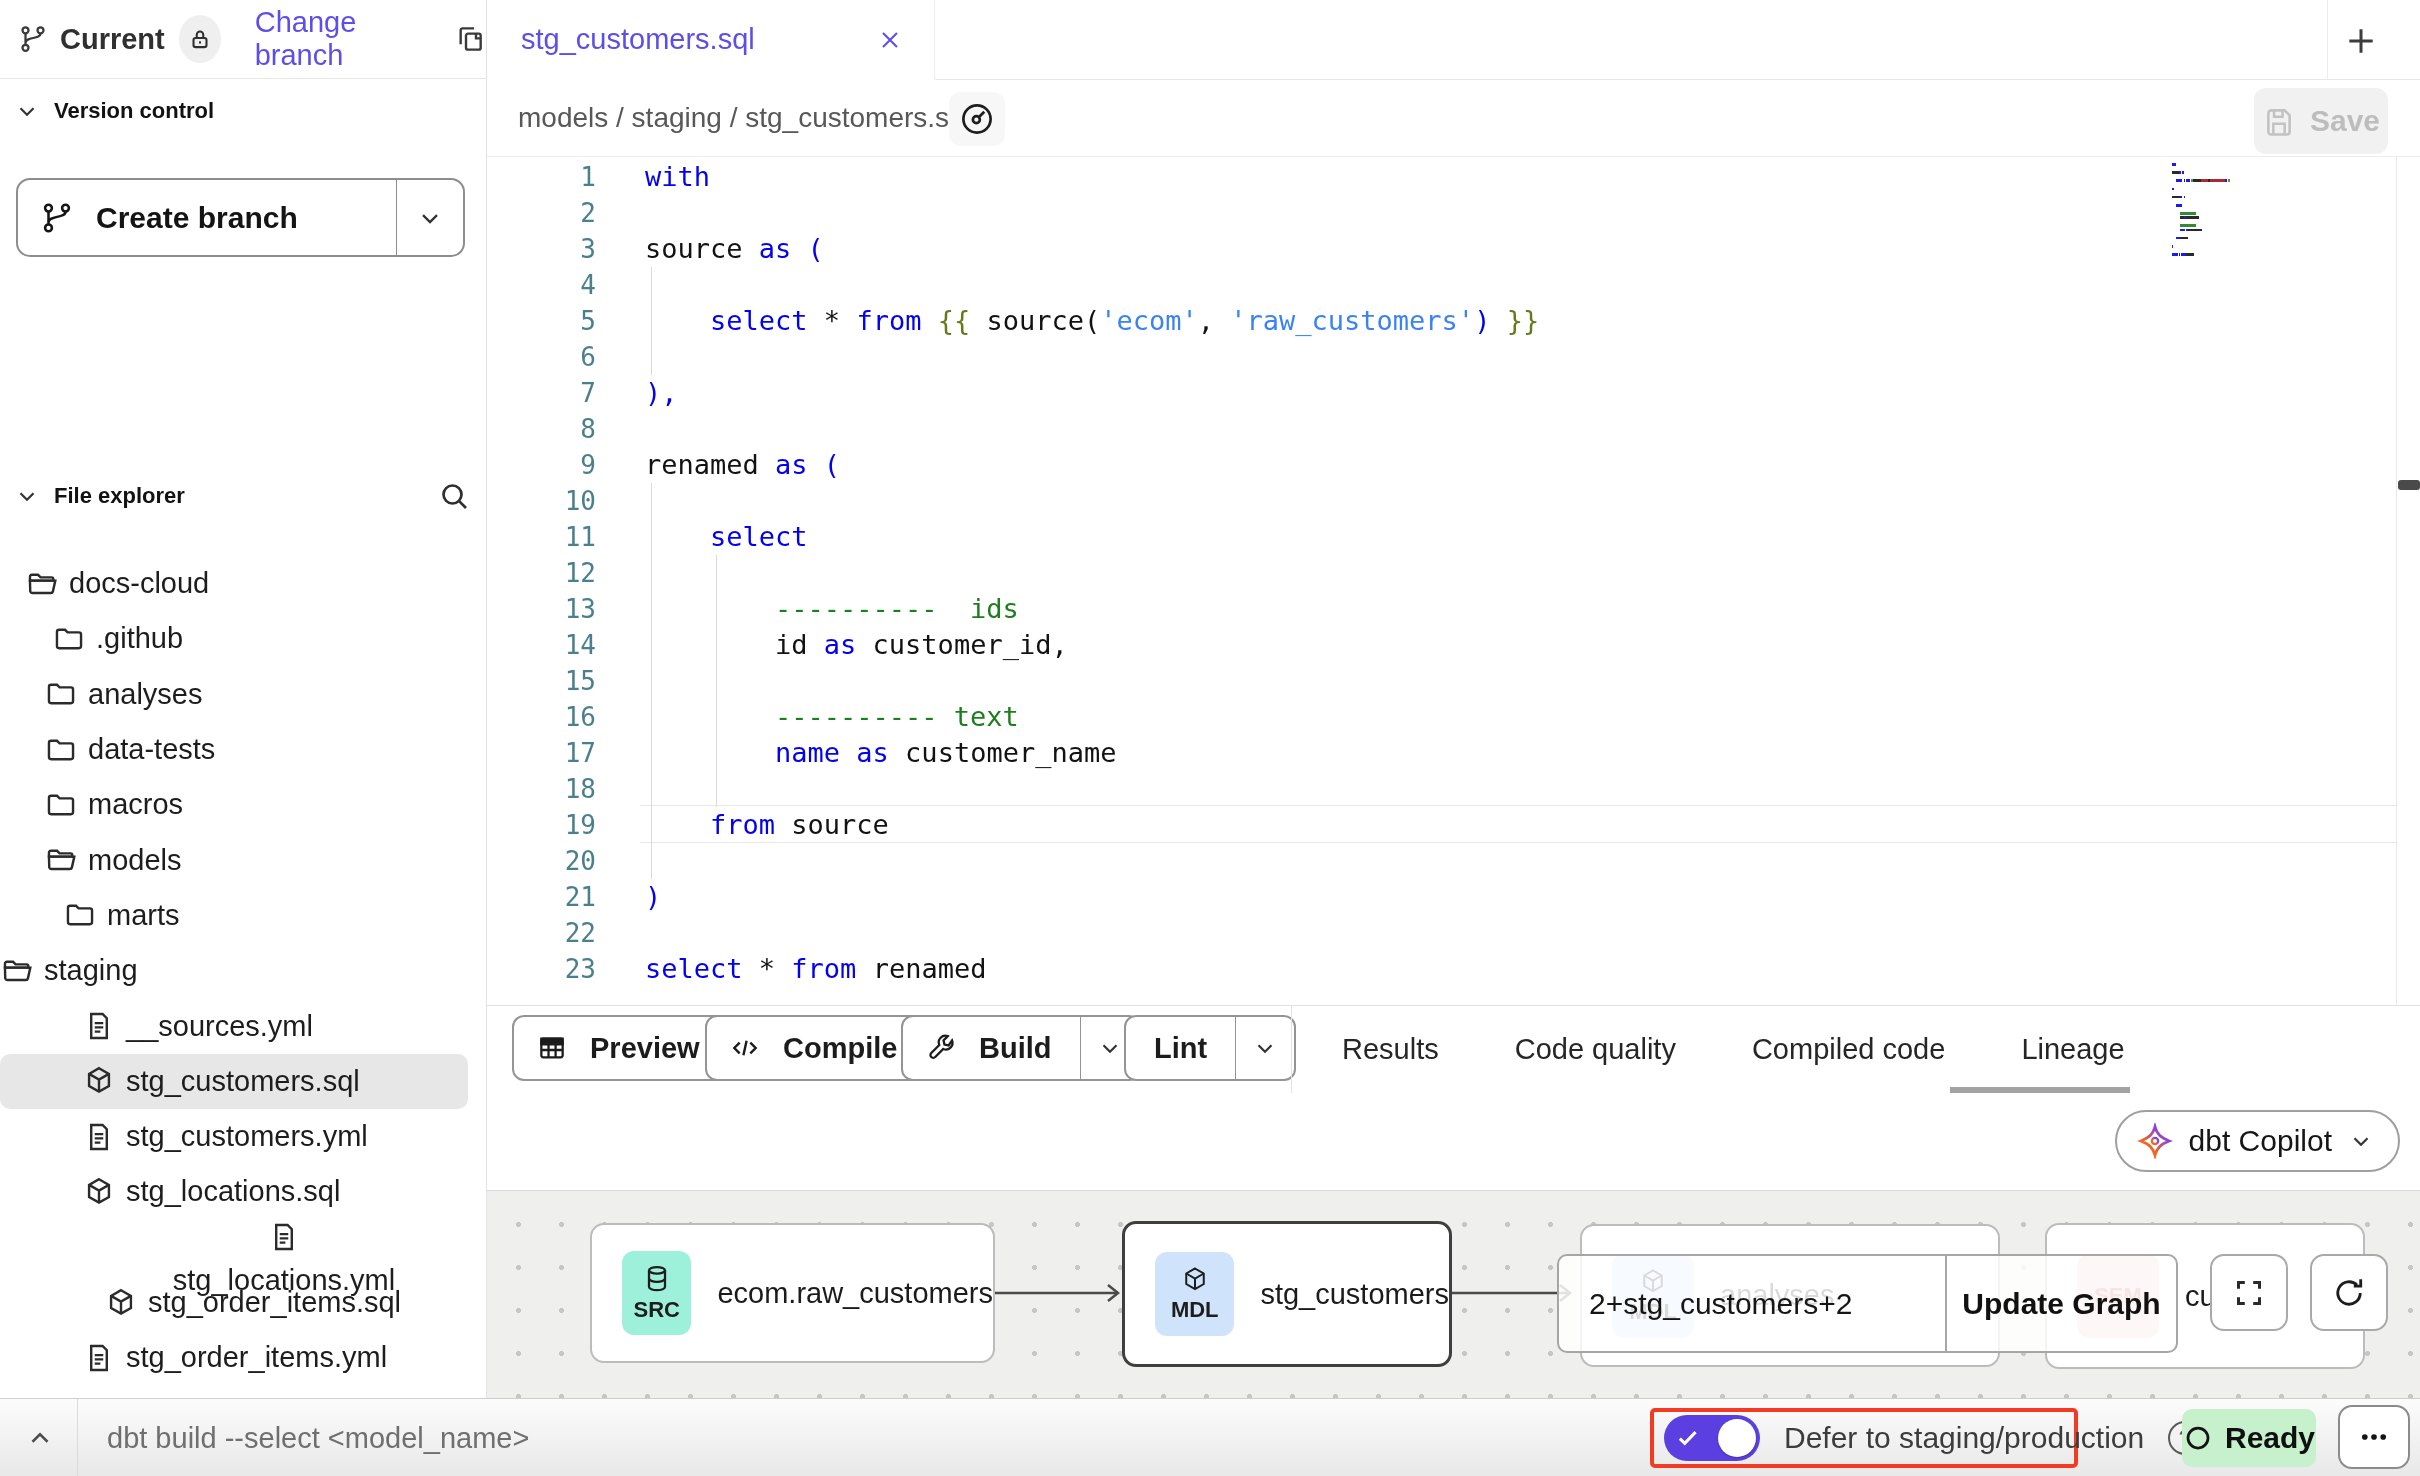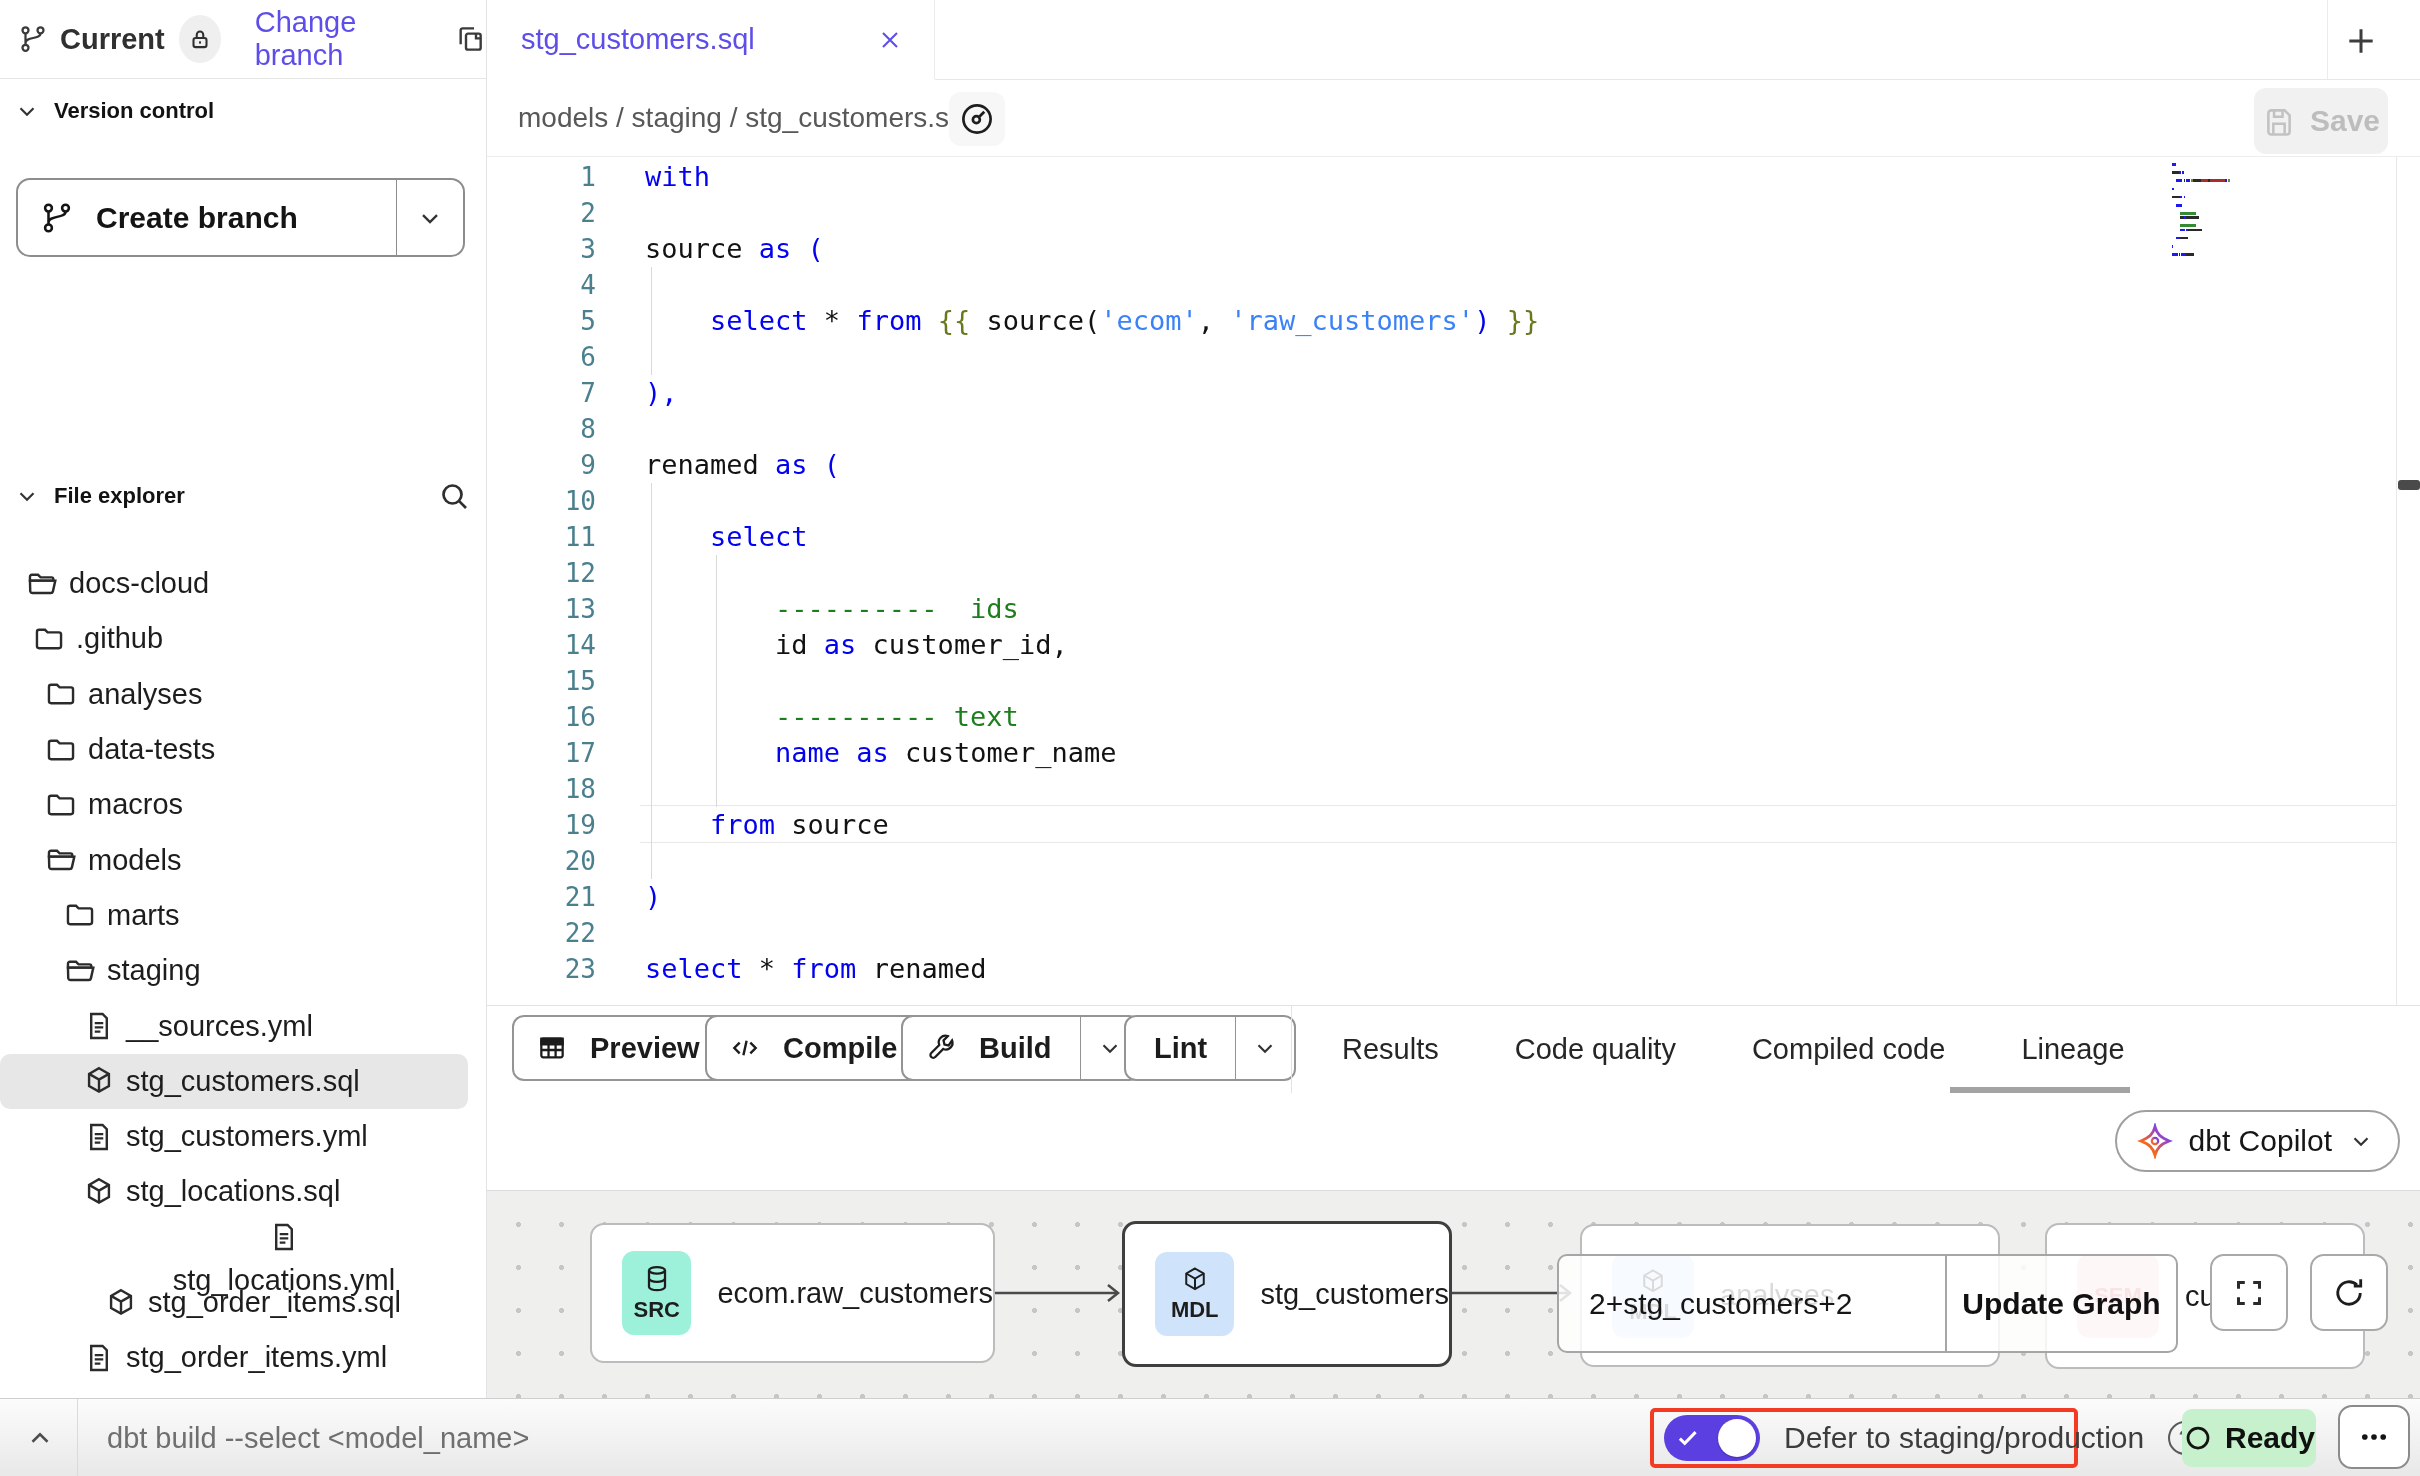--- a/index.html
+++ b/index.html
@@ -214,21 +214,21 @@
     <div class="tree" id="file-tree">
         <div class="tree-row" style="padding-left: 25px;">
           <span class="tree-icon">
             <svg width="34" height="34" viewBox="0 0 24 24" fill="none" stroke="currentColor" stroke-width="1.7">
               <path d="M3.5 6.8A1.3 1.3 0 0 1 4.8 5.5h4.4l1.8 1.8h7.7a1.3 1.3 0 0 1 1.3 1.3v1H3.5z"></path>
               <path d="M3.5 9.6h17.9l-1.7 7.6a1.5 1.5 0 0 1-1.5 1.2H5.2a1.5 1.5 0 0 1-1.5-1.2z"></path>
             </svg>
           </span>
           <span>docs-cloud</span>
         </div>
-        <div class="tree-row" style="padding-left: 32px;">
+        <div class="tree-row" style="padding-left: 52px;">
           <span class="tree-icon">
             <svg width="34" height="34" viewBox="0 0 24 24" fill="none" stroke="currentColor" stroke-width="1.7">
               <path d="M3.5 7A1.5 1.5 0 0 1 5 5.5h4.2l1.8 1.8H19A1.5 1.5 0 0 1 20.5 8.8V17a1.5 1.5 0 0 1-1.5 1.5H5A1.5 1.5 0 0 1 3.5 17z"></path>
             </svg>
           </span>
           <span>.github</span>
         </div>
         <div class="tree-row" style="padding-left: 44px;">
           <span class="tree-icon">
             <svg width="34" height="34" viewBox="0 0 24 24" fill="none" stroke="currentColor" stroke-width="1.7">
@@ -263,21 +263,21 @@
           <span>models</span>
         </div>
         <div class="tree-row" style="padding-left: 63px;">
           <span class="tree-icon">
             <svg width="34" height="34" viewBox="0 0 24 24" fill="none" stroke="currentColor" stroke-width="1.7">
               <path d="M3.5 7A1.5 1.5 0 0 1 5 5.5h4.2l1.8 1.8H19A1.5 1.5 0 0 1 20.5 8.8V17a1.5 1.5 0 0 1-1.5 1.5H5A1.5 1.5 0 0 1 3.5 17z"></path>
             </svg>
           </span>
           <span>marts</span>
         </div>
-        <div class="tree-row" style="padding-left: 63px;">
+        <div class="tree-row" style="">
           <span class="tree-icon">
             <svg width="34" height="34" viewBox="0 0 24 24" fill="none" stroke="currentColor" stroke-width="1.7">
               <path d="M3.5 6.8A1.3 1.3 0 0 1 4.8 5.5h4.4l1.8 1.8h7.7a1.3 1.3 0 0 1 1.3 1.3v1H3.5z"></path>
               <path d="M3.5 9.6h17.9l-1.7 7.6a1.5 1.5 0 0 1-1.5 1.2H5.2a1.5 1.5 0 0 1-1.5-1.2z"></path>
             </svg>
           </span>
           <span>staging</span>
         </div>
         <div class="tree-row" style="padding-left: 82px;">
           <span class="tree-icon">

